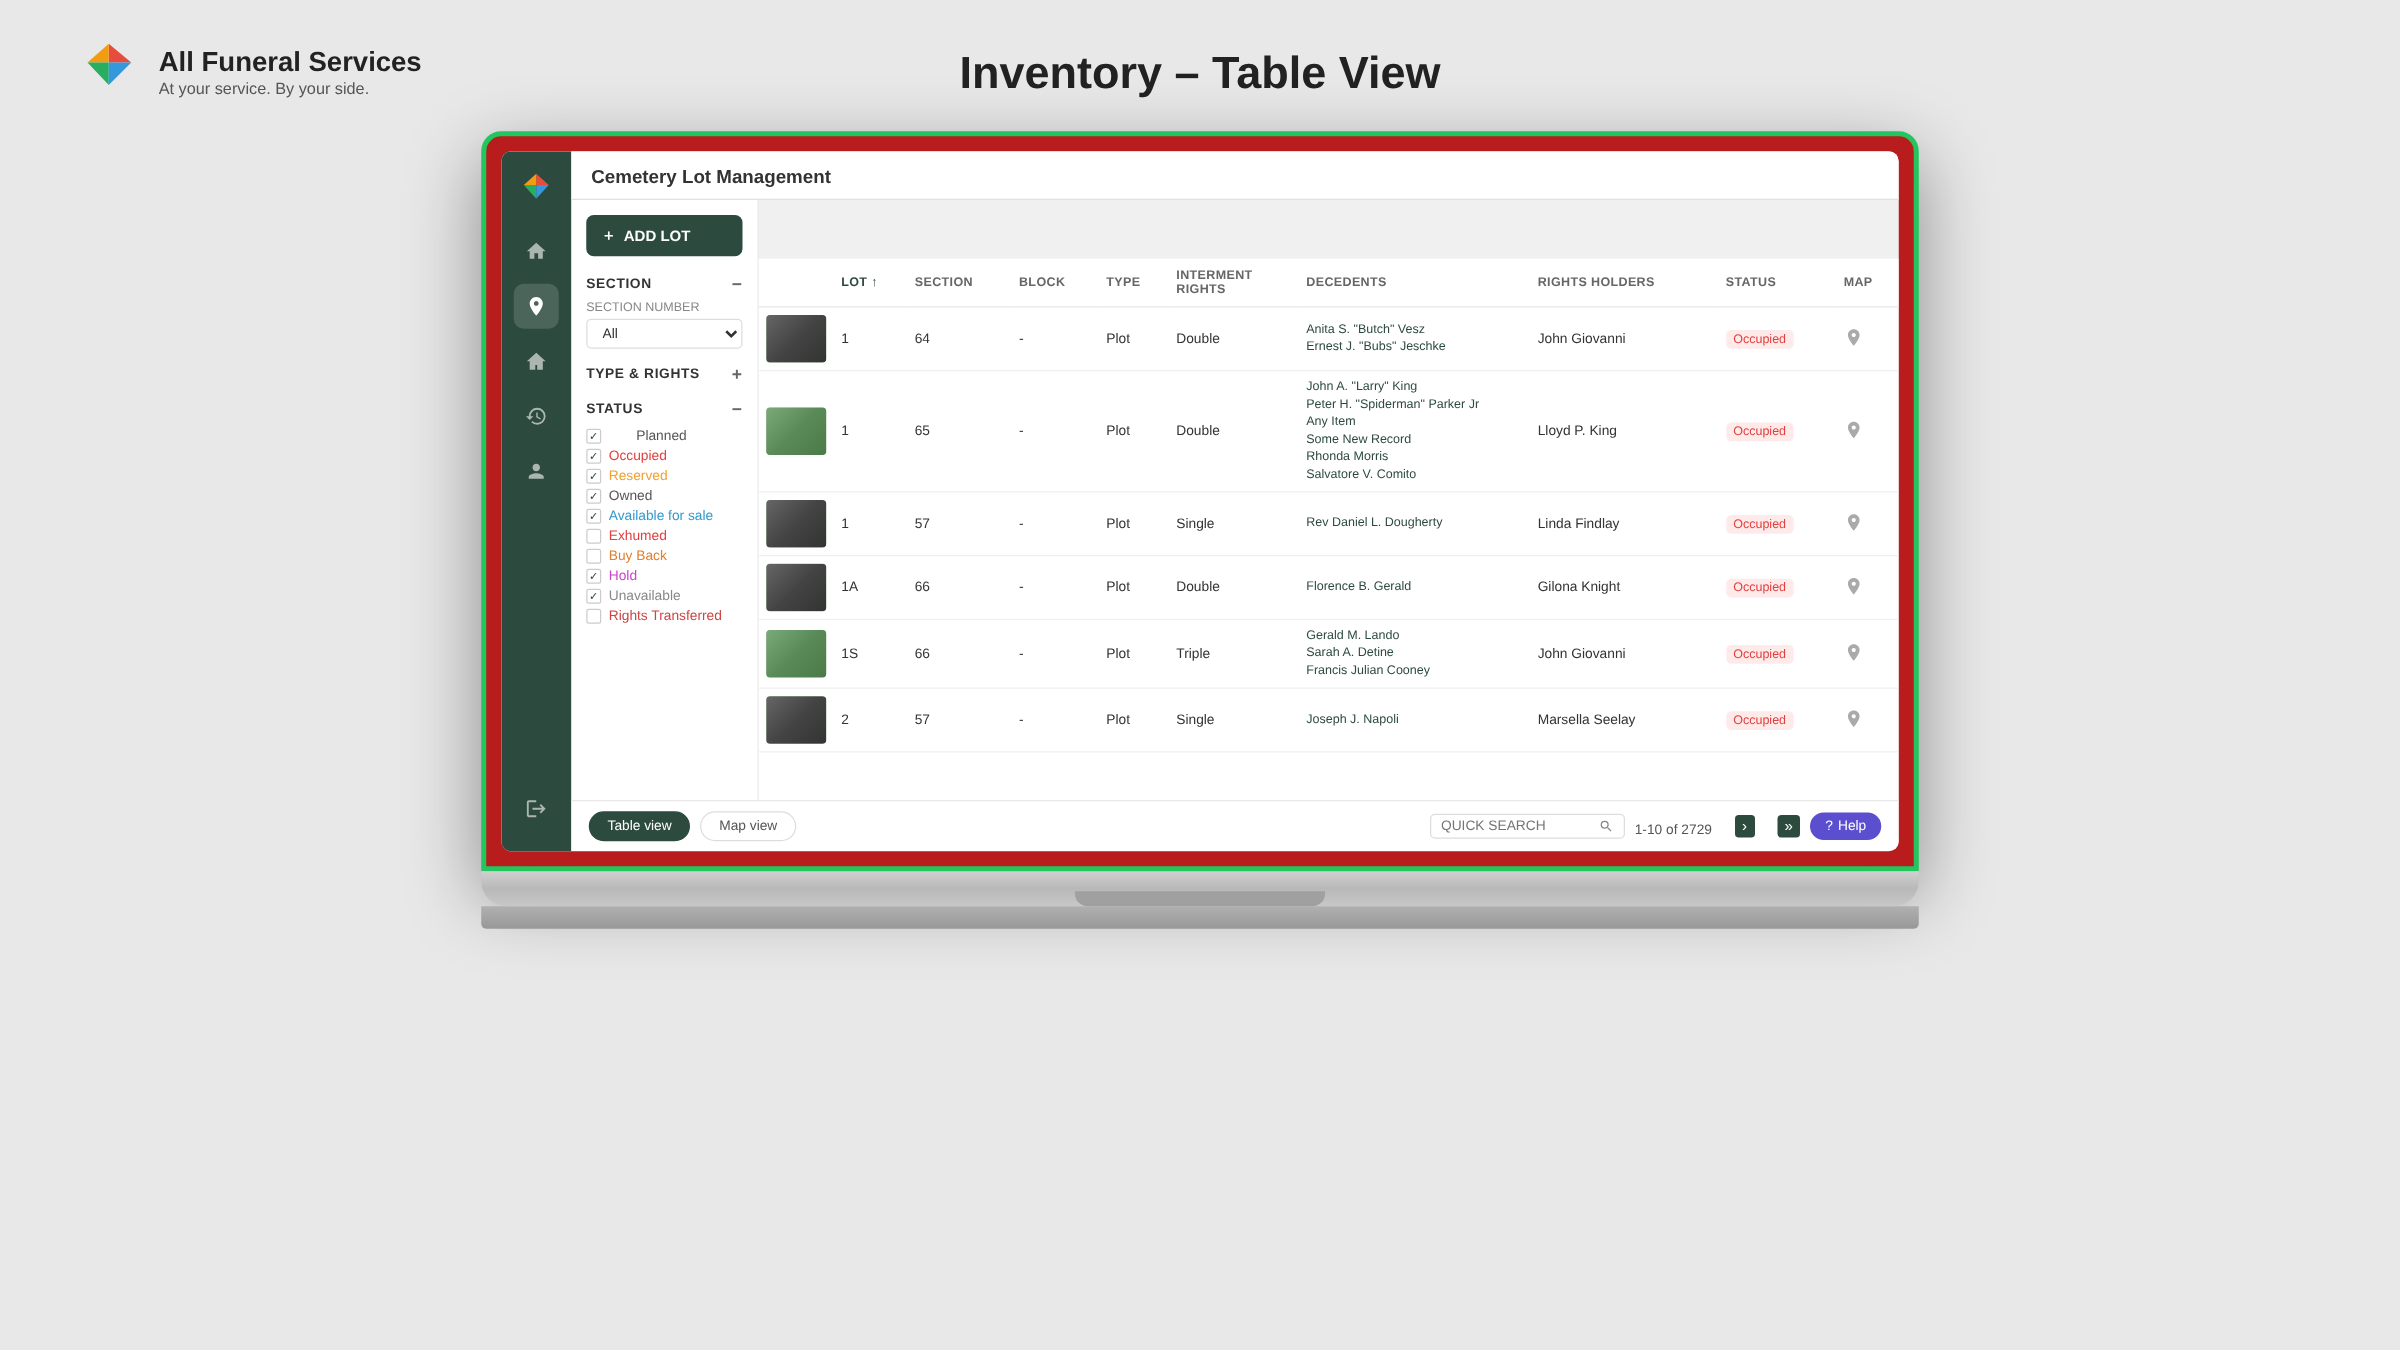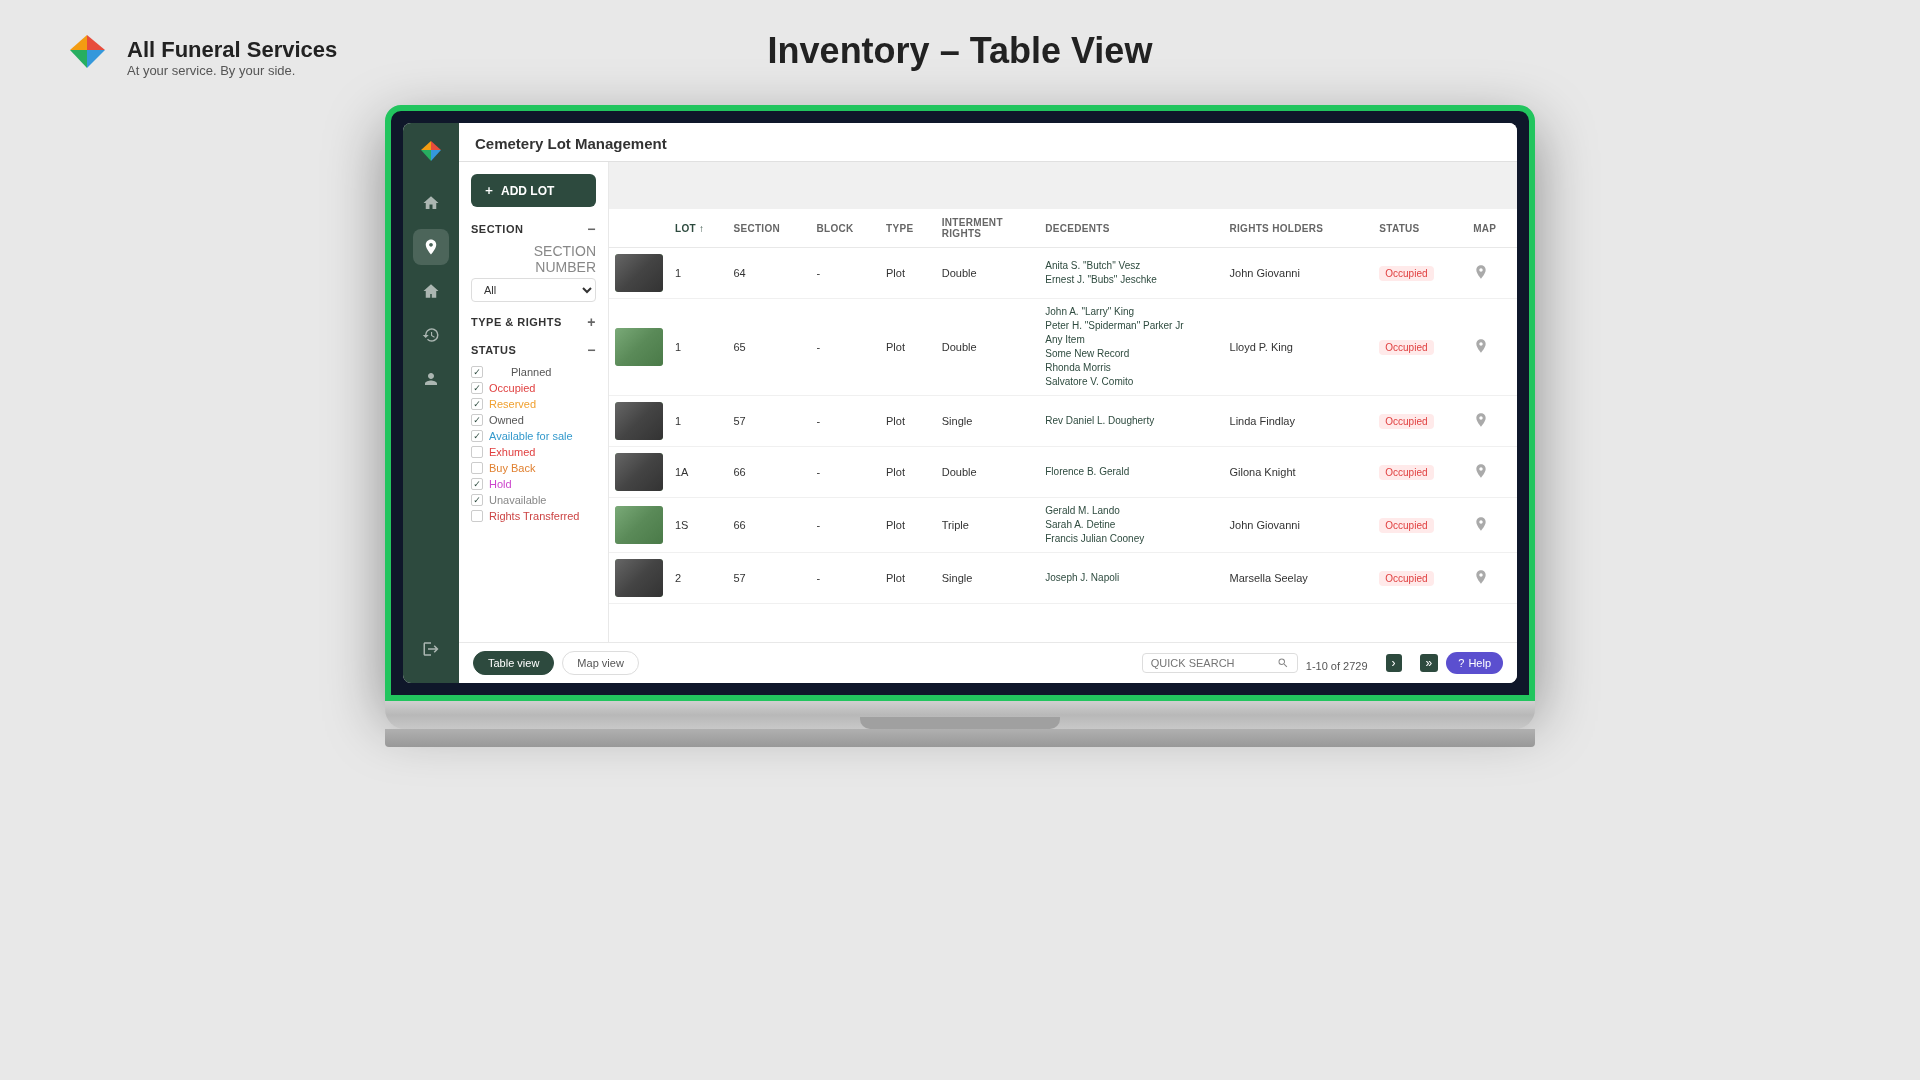--- a/index.html
+++ b/index.html
@@ -11,21 +11,21 @@
       overflow: hidden;
       display: flex;
       flex-direction: column;
       align-items: center;
     }
 
     
     .page-header {
       width: 100%;
       display: flex;
-      align-items: flex-start;
+      align-items: center;
       padding: 30px 60px 10px 60px;
       position: relative;
     }
     .logo-area {
       display: flex;
       align-items: center;
       gap: 12px;
     }
     .logo-text h1 {
       font-size: 22px;
@@ -45,25 +45,25 @@
       color: #222;
     }
 
     
     .laptop-wrapper {
       width: 1150px;
       position: relative;
       margin-top: 10px;
     }
     .laptop-screen {
-      background: #0f172a;
+      background: #b91c1c;
       border-radius: 16px 16px 0 0;
       padding: 12px;
       box-shadow: 0 20px 60px rgba(0,0,0,0.4);
-      border: 6px solid #22c55e;
+      border: 4px solid #22c55e;
     }
     .screen-inner {
       background: #f0f0f0;
       border-radius: 8px;
       overflow: hidden;
       display: flex;
       height: 560px;
     }
     .laptop-base {
       background: linear-gradient(180deg, #d0d0d0 0%, #b8b8b8 50%, #c8c8c8 100%);
@@ -184,24 +184,23 @@
       text-transform: uppercase;
       letter-spacing: 0.5px;
       margin-bottom: 6px;
     }
     .filter-action {
       cursor: pointer;
       color: #666;
       font-size: 14px;
     }
     .filter-label {
-      font-size: 14px;
+      font-size: 10px;
       color: #888;
       margin-bottom: 3px;
-      text-align: right;
     }
     .filter-select {
       width: 100%;
       border: 1px solid #ddd;
       border-radius: 4px;
       padding: 4px 8px;
       font-size: 11px;
       color: #333;
       background: white;
     }

